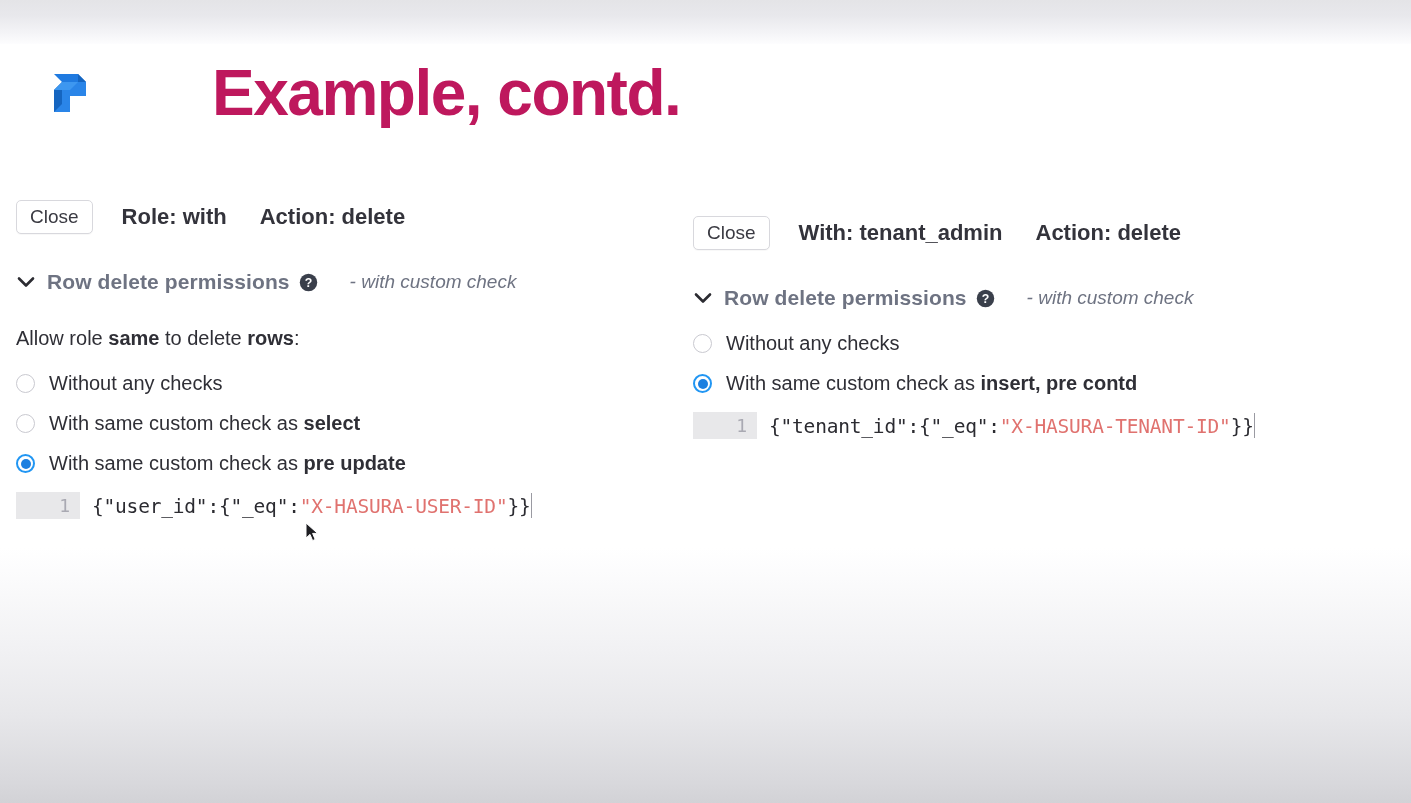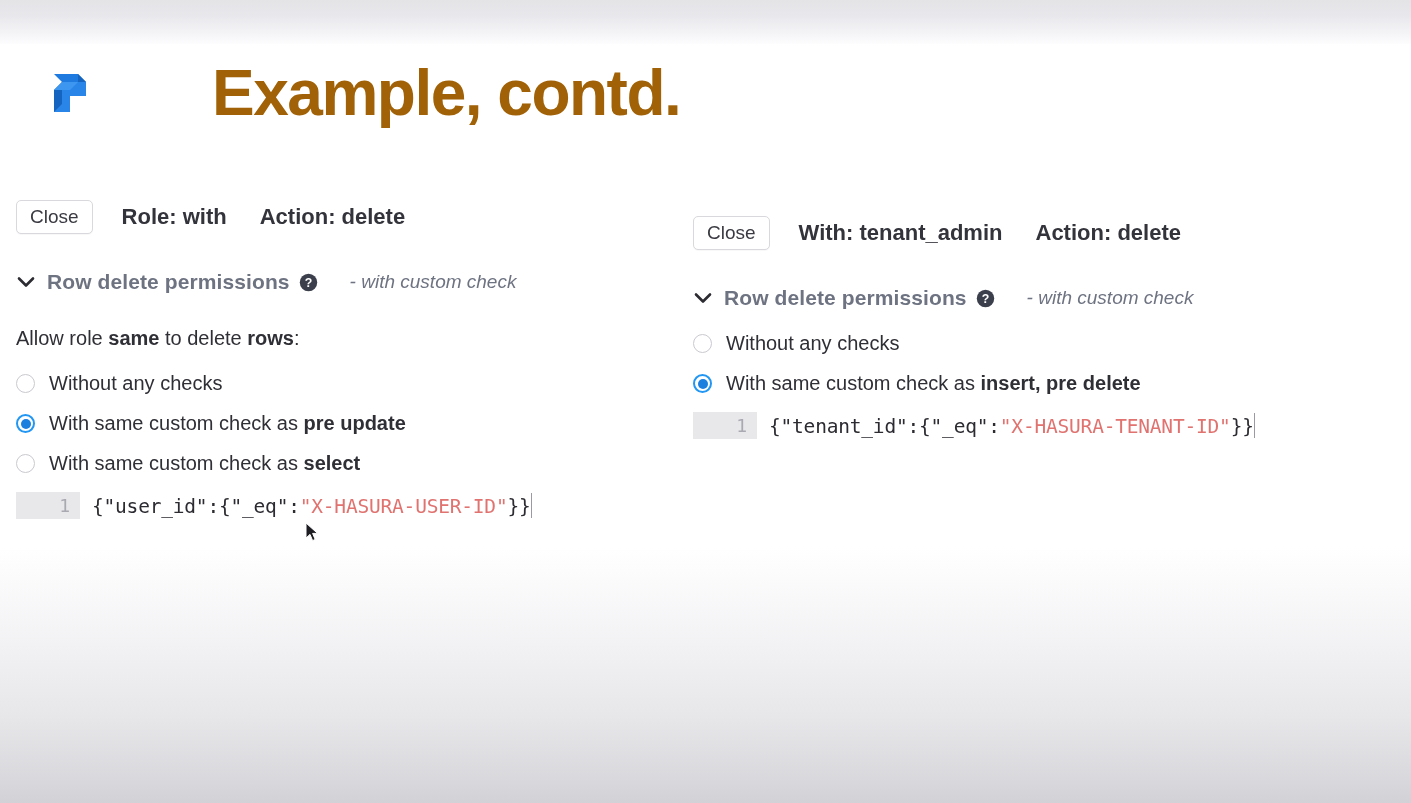--- a/index.html
+++ b/index.html
@@ -42,21 +42,21 @@
     position: absolute;
     left: 44px; top: 66px;
     width: 46px; height: 56px;
   }
   .slide-title {
     position: absolute;
     left: 212px; top: 56px;
     font-size: 64px;
     font-weight: 700;
     letter-spacing: -1.5px;
-    color: #a16207;
+    color: #be185d;
     font-family: "Liberation Sans", sans-serif;
     white-space: nowrap;
   }
 
   
   .panel {
     position: absolute;
   }
   .panel.left  { left: 16px;  top: 200px; }
   .panel.right { left: 693px; top: 216px; }
@@ -250,26 +250,26 @@
     <div class="allow-line">
       <span>Allow role </span><b>same</b><span> to delete </span><b>rows</b><span>:</span>
     </div>
 
     <div class="radio-list">
       <div class="radio-row">
         <span class="radio"></span>
         <span class="radio-label"><span>Without any checks</span><b></b></span>
       </div>
       <div class="radio-row">
+        <span class="radio"></span>
+        <span class="radio-label"><span>With same custom check as </span><b>select</b></span>
+      </div>
+      <div class="radio-row">
         <span class="radio checked"></span>
         <span class="radio-label"><span>With same custom check as </span><b>pre update</b></span>
-      </div>
-      <div class="radio-row">
-        <span class="radio"></span>
-        <span class="radio-label"><span>With same custom check as </span><b>select</b></span>
       </div>
     </div>
 
     <div class="code-line">
       <span class="gutter">1</span>
       <span class="code-text"><span>{"user_id":{"_eq":</span><span class="tok-str">"X-HASURA-USER-ID"</span><span>}}</span><span class="caret"></span></span>
     </div>
   </div>
 
   <div class="panel right">
@@ -296,21 +296,21 @@
     </div>
 
 
     <div class="radio-list">
       <div class="radio-row">
         <span class="radio"></span>
         <span class="radio-label"><span>Without any checks</span><b></b></span>
       </div>
       <div class="radio-row">
         <span class="radio checked"></span>
-        <span class="radio-label"><span>With same custom check as </span><b>insert, pre delete</b></span>
+        <span class="radio-label"><span>With same custom check as </span><b>insert, pre contd</b></span>
       </div>
     </div>
 
     <div class="code-line">
       <span class="gutter">1</span>
       <span class="code-text"><span>{"tenant_id":{"_eq":</span><span class="tok-str">"X-HASURA-TENANT-ID"</span><span>}}</span><span class="caret"></span></span>
     </div>
   </div>
 
   <span class="cursor-arrow">

